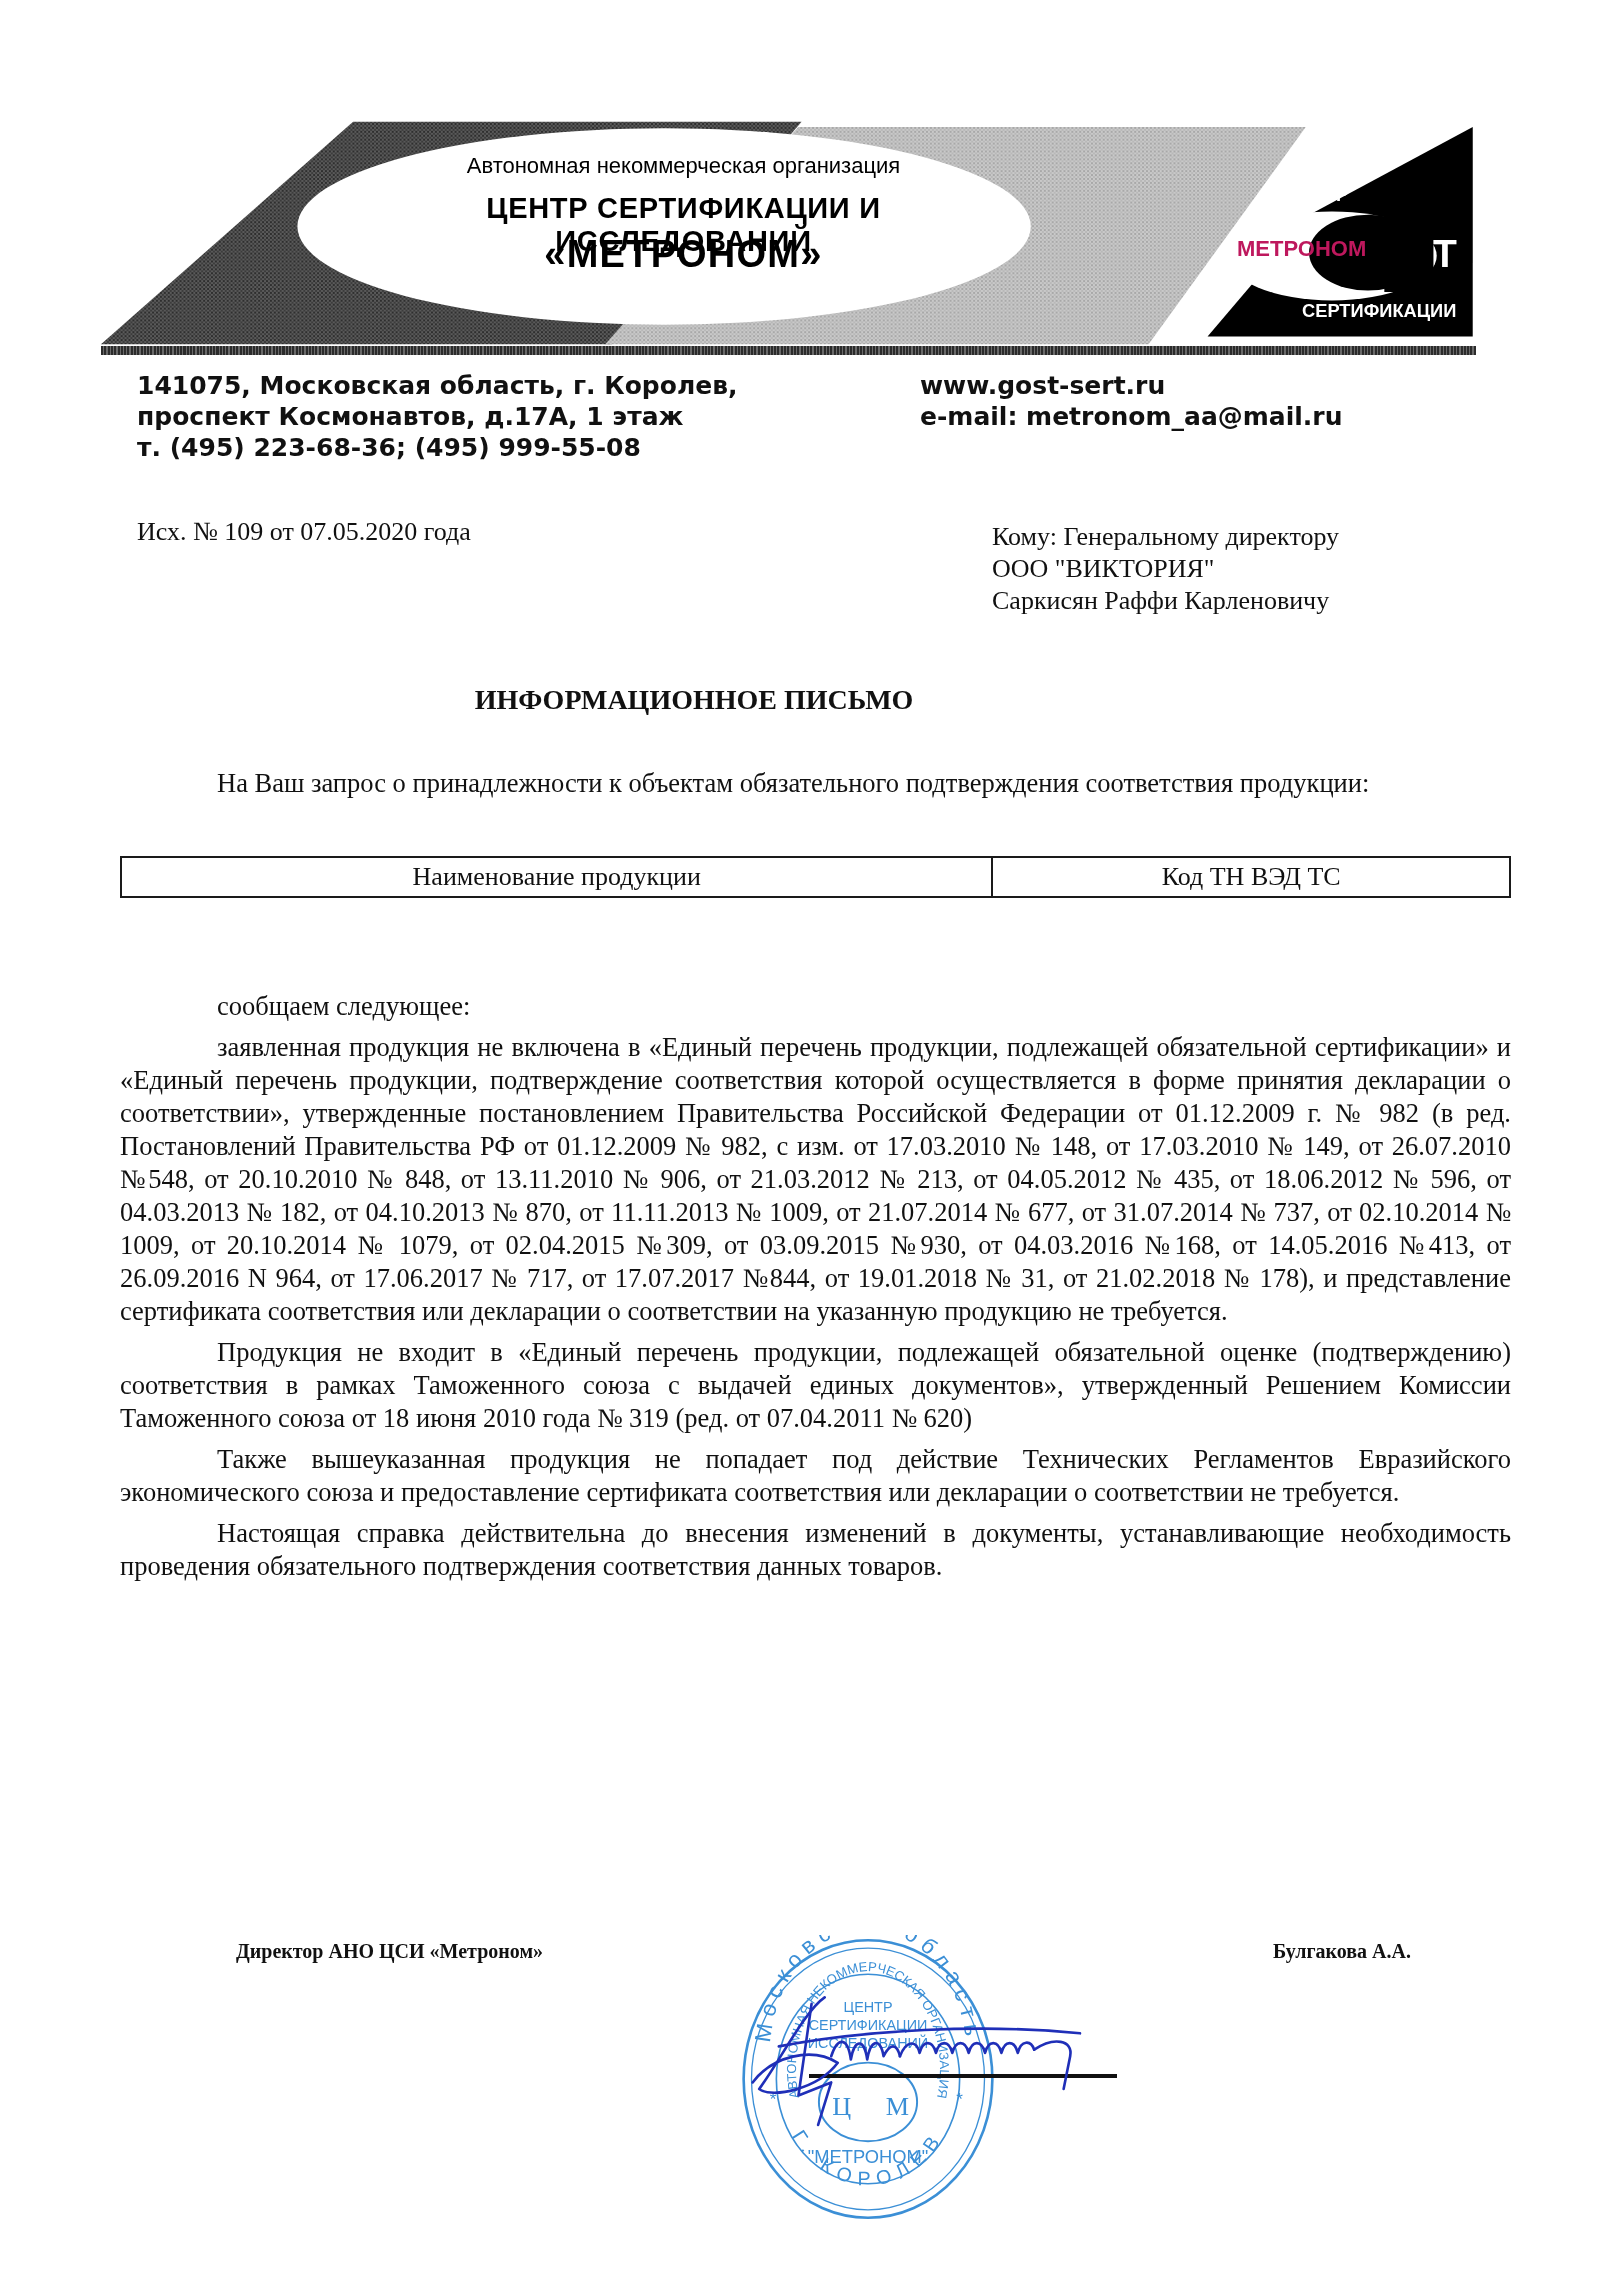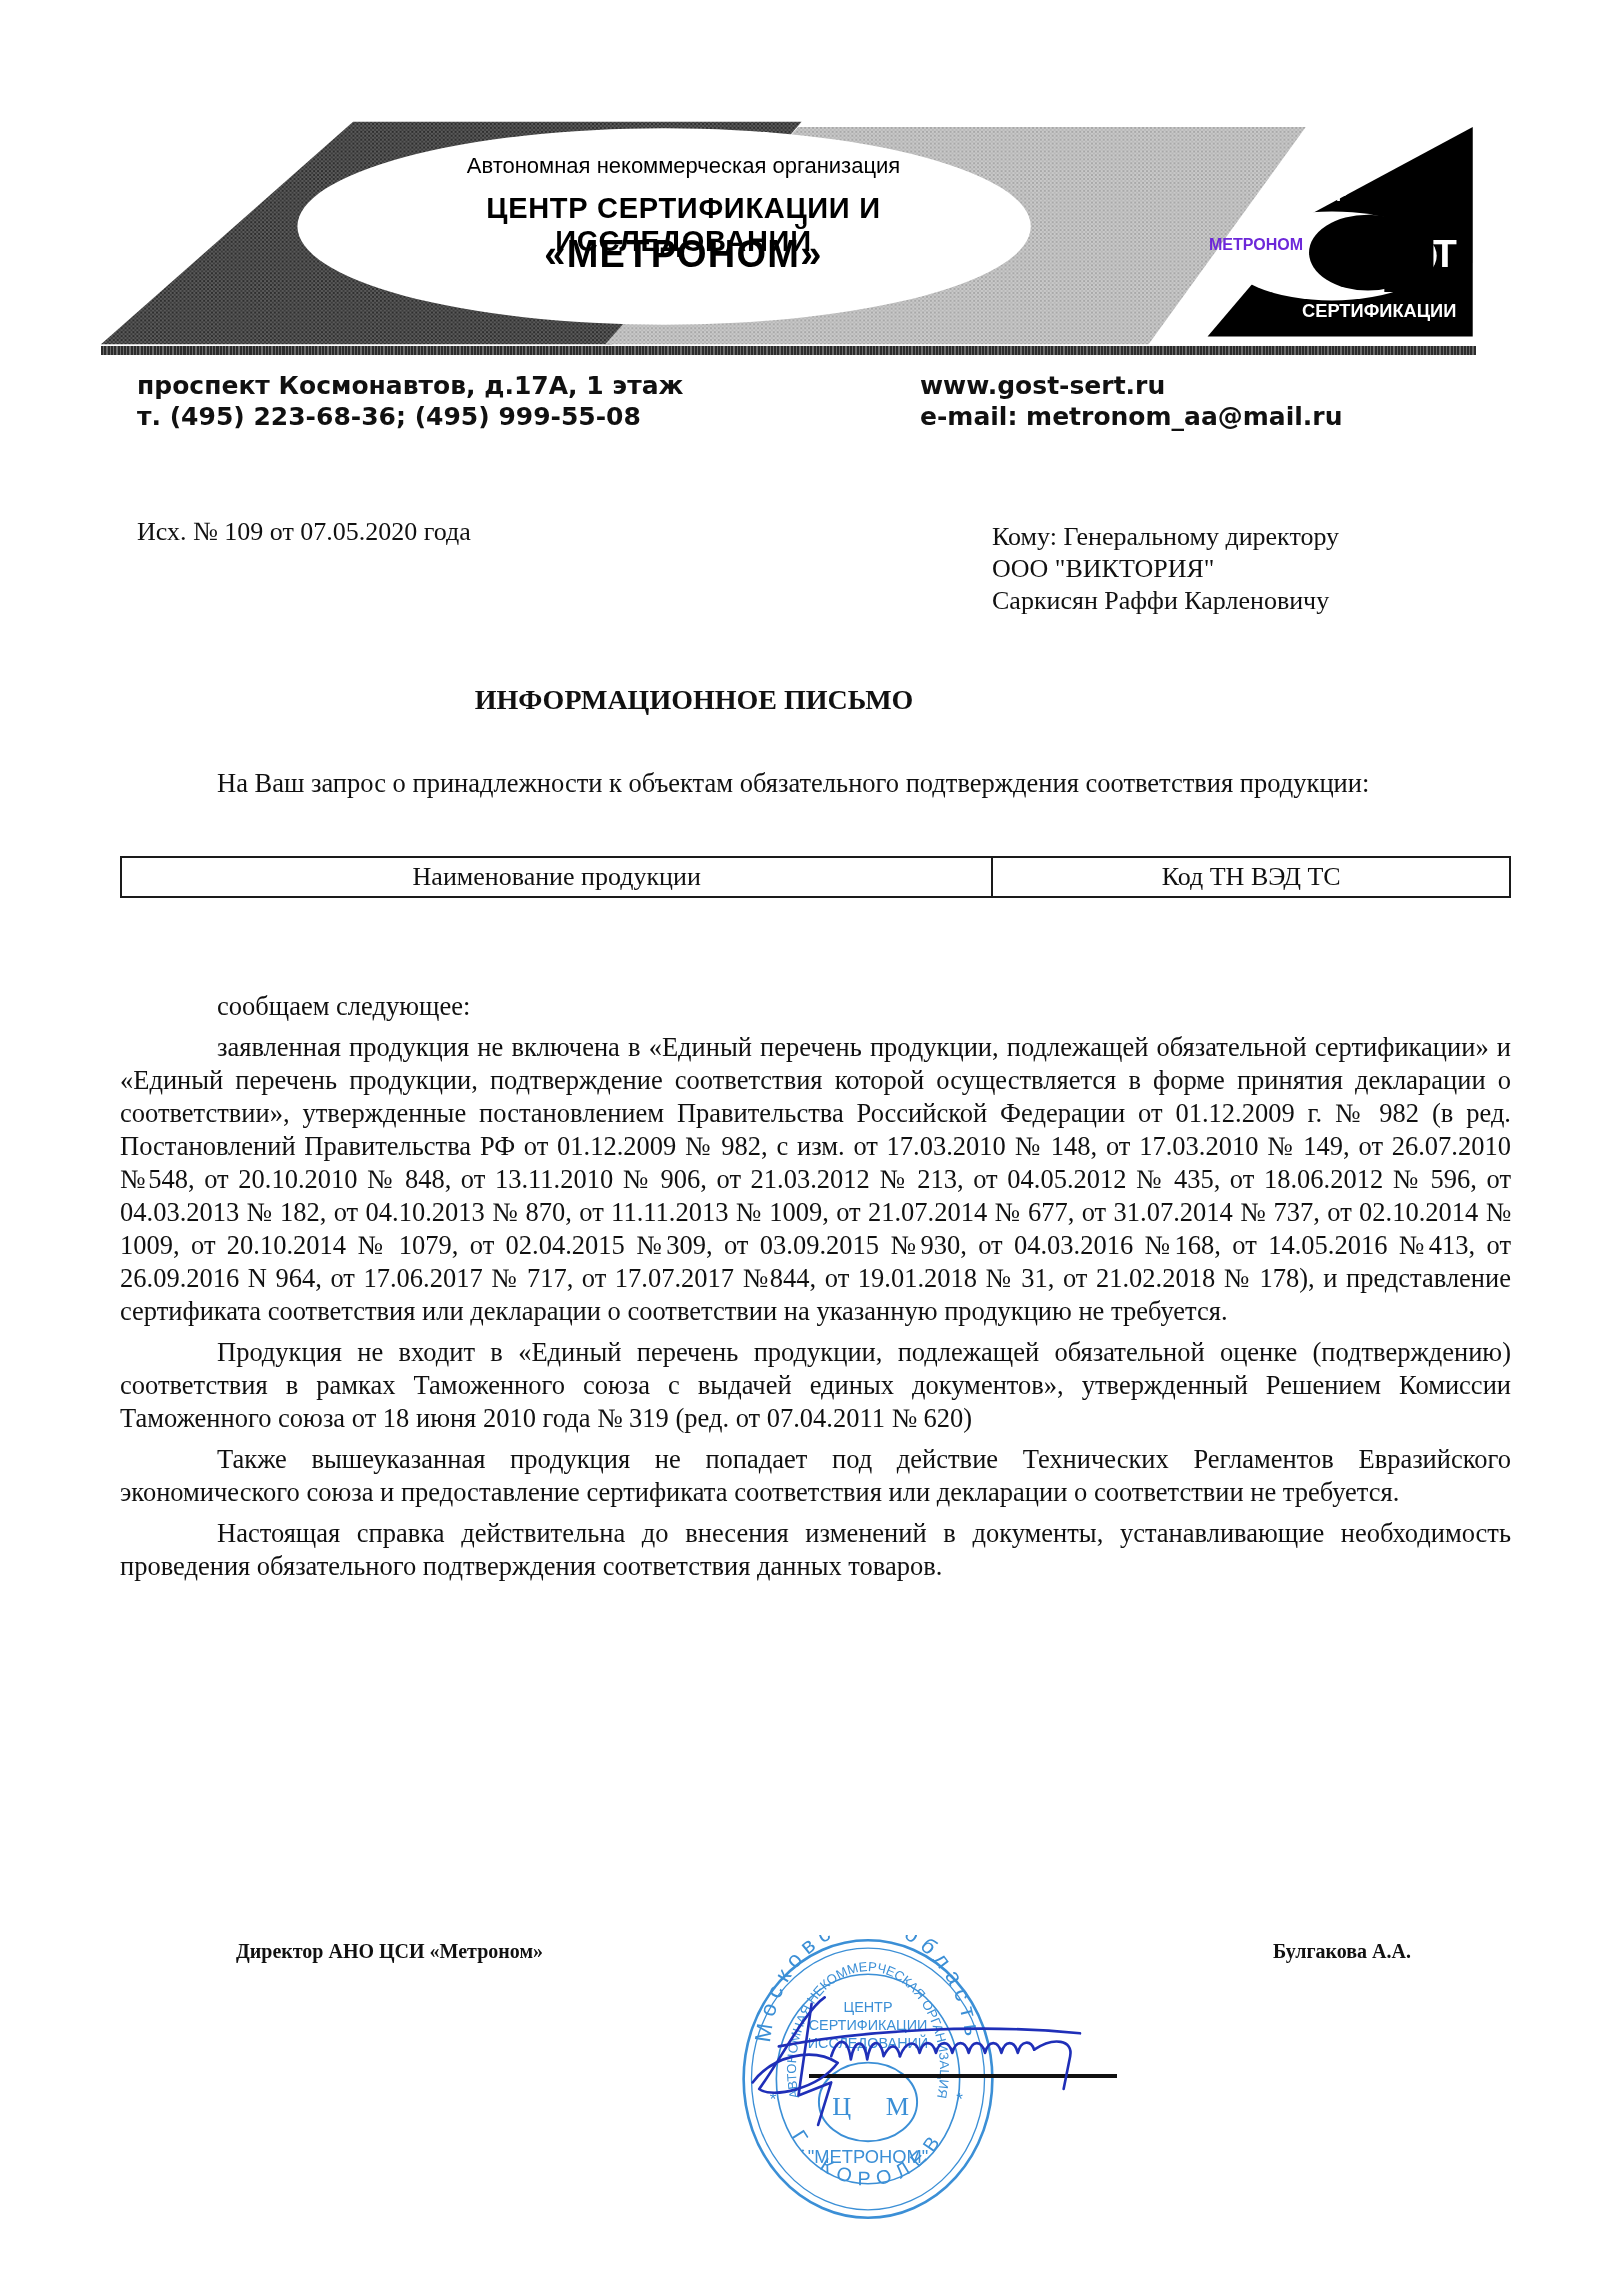--- a/index.html
+++ b/index.html
@@ -7,21 +7,21 @@
 
   
   .letterhead { position: absolute; left: 101px; top: 115px; width: 1375px; height: 236px; }
   .lh-svg { position: absolute; left: 0; top: 0; width: 1375px; height: 236px; }
   .lh-text { position: absolute; left: 288px; width: 589px; text-align: center; font-family: "Liberation Sans", sans-serif; color: #000; }
   .lh-org-type { top: 38px; font-size: 22px; }
   .lh-org-name { top: 77px; font-size: 29px; font-weight: bold; letter-spacing: 0.7px; }
   .lh-org-brand { top: 118px; font-size: 38px; font-weight: bold; letter-spacing: 1.3px; }
   .logo-word { position: absolute; font-family: "Liberation Sans", sans-serif; font-weight: bold; }
   .logo-centr { left: 1185px; top: 69px; font-size: 18.3px; color: #fff; }
-  .logo-metronom { left: 1108px; top: 121px; font-size: 16px; color: #6d28d9; }
+  .logo-metronom { left: 1136px; top: 121px; font-size: 22px; color: #be185d; }
   .logo-cert { left: 1201px; top: 185px; font-size: 18.3px; color: #fff; }
   .logo-t { left: 1332px; top: 117px; font-size: 39px; color: #fff; }
 
   .lh-stripe { position: absolute; left: 101px; top: 346px; width: 1375px; height: 9.2px;
                background: repeating-linear-gradient(90deg, #2b2b2b 0 2px, #6a6a6a 2px 3.3px); }
 
   
   .contacts { position: absolute; top: 370px; font-family: "DejaVu Sans", sans-serif; font-weight: bold; font-size: 25px; line-height: 31px; color: #111; }
   .contacts-left { left: 137px; }
   .contacts-right { left: 920px; }
@@ -90,20 +90,21 @@
   <div class="lh-text lh-org-name">ЦЕНТР СЕРТИФИКАЦИИ И ИССЛЕДОВАНИЙ</div>
   <div class="lh-text lh-org-brand">«МЕТРОНОМ»</div>
   <div class="logo-word logo-centr">ЦЕНТР</div>
   <div class="logo-word logo-metronom">МЕТРОНОМ</div>
   <div class="logo-word logo-t">Т</div>
   <div class="logo-word logo-cert">СЕРТИФИКАЦИИ</div>
 </div>
 <div class="lh-stripe"></div>
 
 <div class="contacts contacts-left">
+  <div>141075, Московская область, г. Королев,</div>
   <div>проспект Космонавтов, д.17А, 1 этаж</div>
   <div>т. (495) 223-68-36; (495) 999-55-08</div>
 </div>
 <div class="contacts contacts-right">
   <div>www.gost-sert.ru</div>
   <div>e-mail: metronom_aa@mail.ru</div>
 </div>
 
 <div class="ref">Исх. № 109  от 07.05.2020 года</div>
 <div class="addressee">

